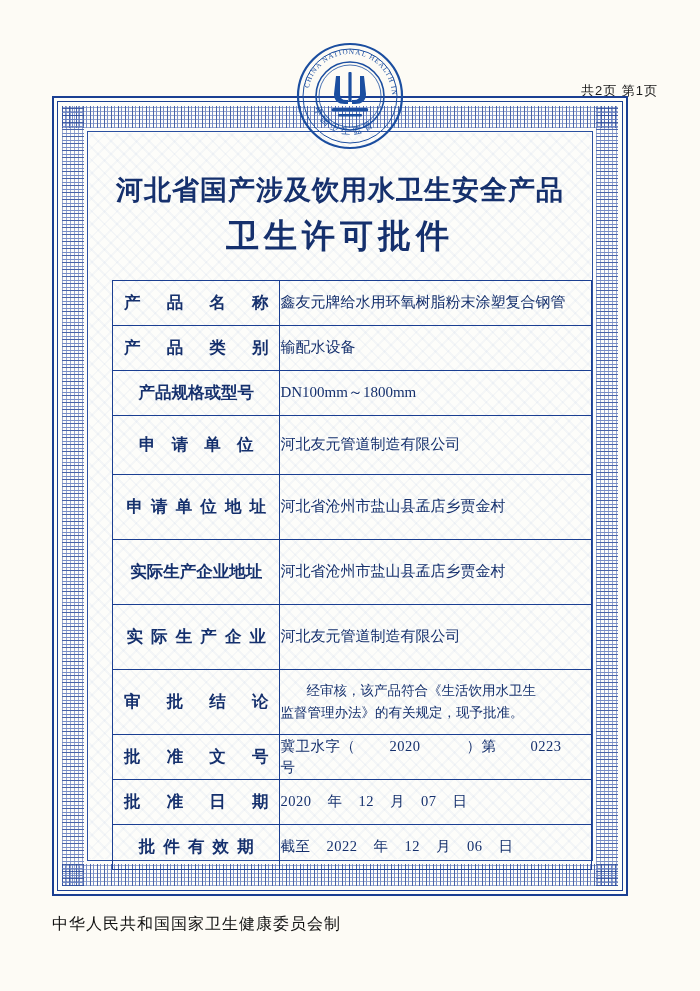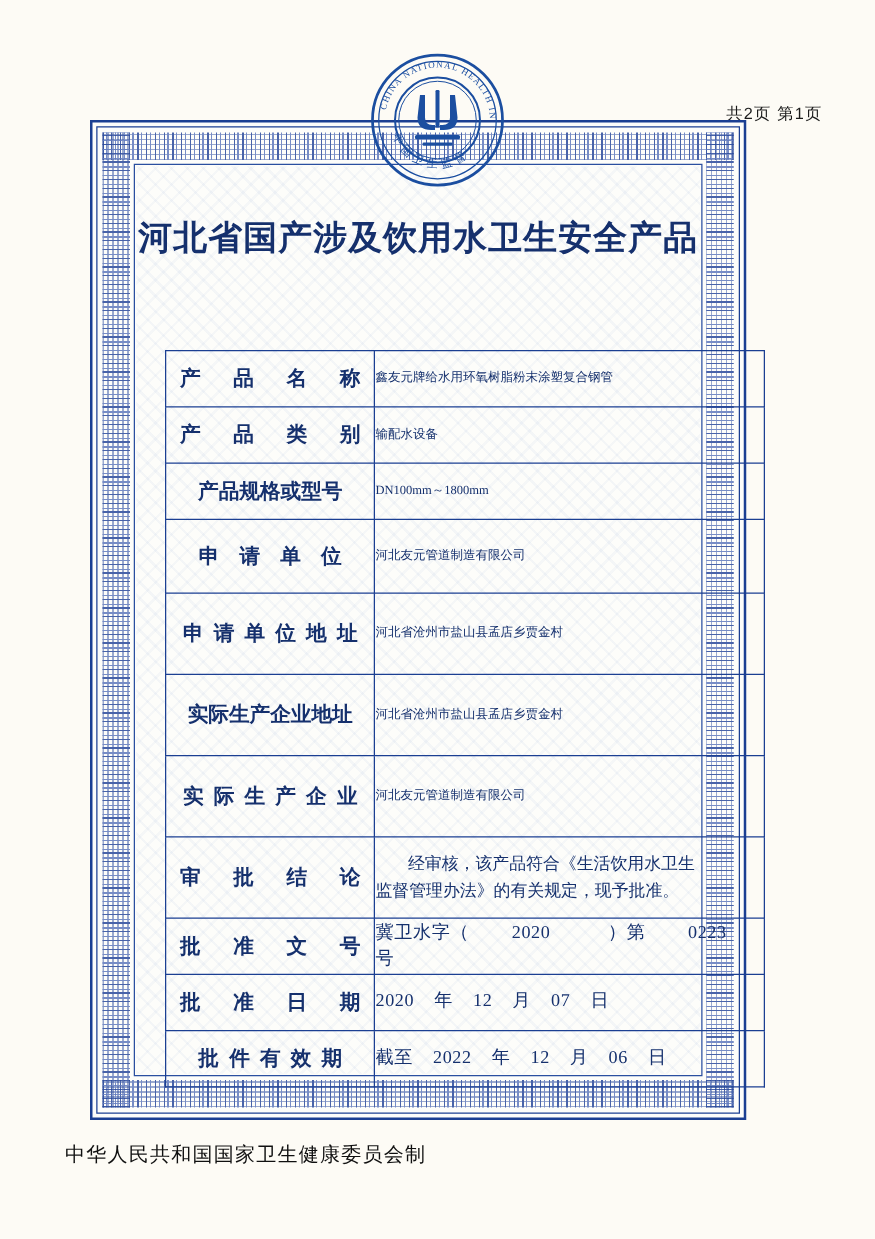--- a/index.html
+++ b/index.html
@@ -37,26 +37,25 @@
     width: 108px;
     height: 108px;
     z-index: 6;
   }
 
   
   .cert-frame {
     position: absolute;
     top: 96px;
     left: 52px;
-    width: 525px;
+    width: 576px;
     height: 800px;
     border: 2px solid #1b3f92;
     box-sizing: border-box;
     background: #fdfdfa;
-    margin-left: 20px;
   }
   .cert-frame::after {
     content: "";
     position: absolute;
     left: 3px; top: 3px; right: 3px; bottom: 3px;
     border: 1px solid #1b3f92;
     pointer-events: none;
   }
   
   .band {
@@ -159,21 +158,21 @@
     color: #15306d;
     letter-spacing: 0px;
     white-space: nowrap;
   }
   .lbl span.spread4 { letter-spacing: 11px; padding-left: 11px; }
   .lbl span.spread6 { letter-spacing: 6px; padding-left: 6px; }
   .lbl span.spread2 { letter-spacing: 2px; padding-left: 2px; }
   .lbl span.tight   { letter-spacing: 0px; }
   .val {
     padding: 4px 6px 4px 8px;
-    font-size: 10px;
+    font-size: 15px;
     color: #15306d;
     font-family: "Liberation Serif", serif;
     line-height: 1.45;
   }
   .row-tall .lbl, .row-tall .val { height: 58px; }
   .row-xtall .lbl, .row-xtall .val { height: 64px; }
 
   .concl {
     font-size: 13.5px;
     line-height: 1.6;
@@ -236,20 +235,21 @@
 <div class="cert-frame">
   <div class="band top"></div>
   <div class="band bottom"></div>
   <div class="band left"></div>
   <div class="band right"></div>
   <div class="inner-rule"></div>
   <div class="watermark"></div>
 
   <div class="titles">
     <div class="title-main">河北省国产涉及饮用水卫生安全产品</div>
+    <div class="title-sub">卫生许可批件</div>
   </div>
 
   <table class="cert-table">
     <tbody>
       <tr>
         <td class="lbl"><span class="spread4">产 品 名 称</span></td>
         <td class="val">鑫友元牌给水用环氧树脂粉末涂塑复合钢管</td>
       </tr>
       <tr>
         <td class="lbl"><span class="spread4">产 品 类 别</span></td>

